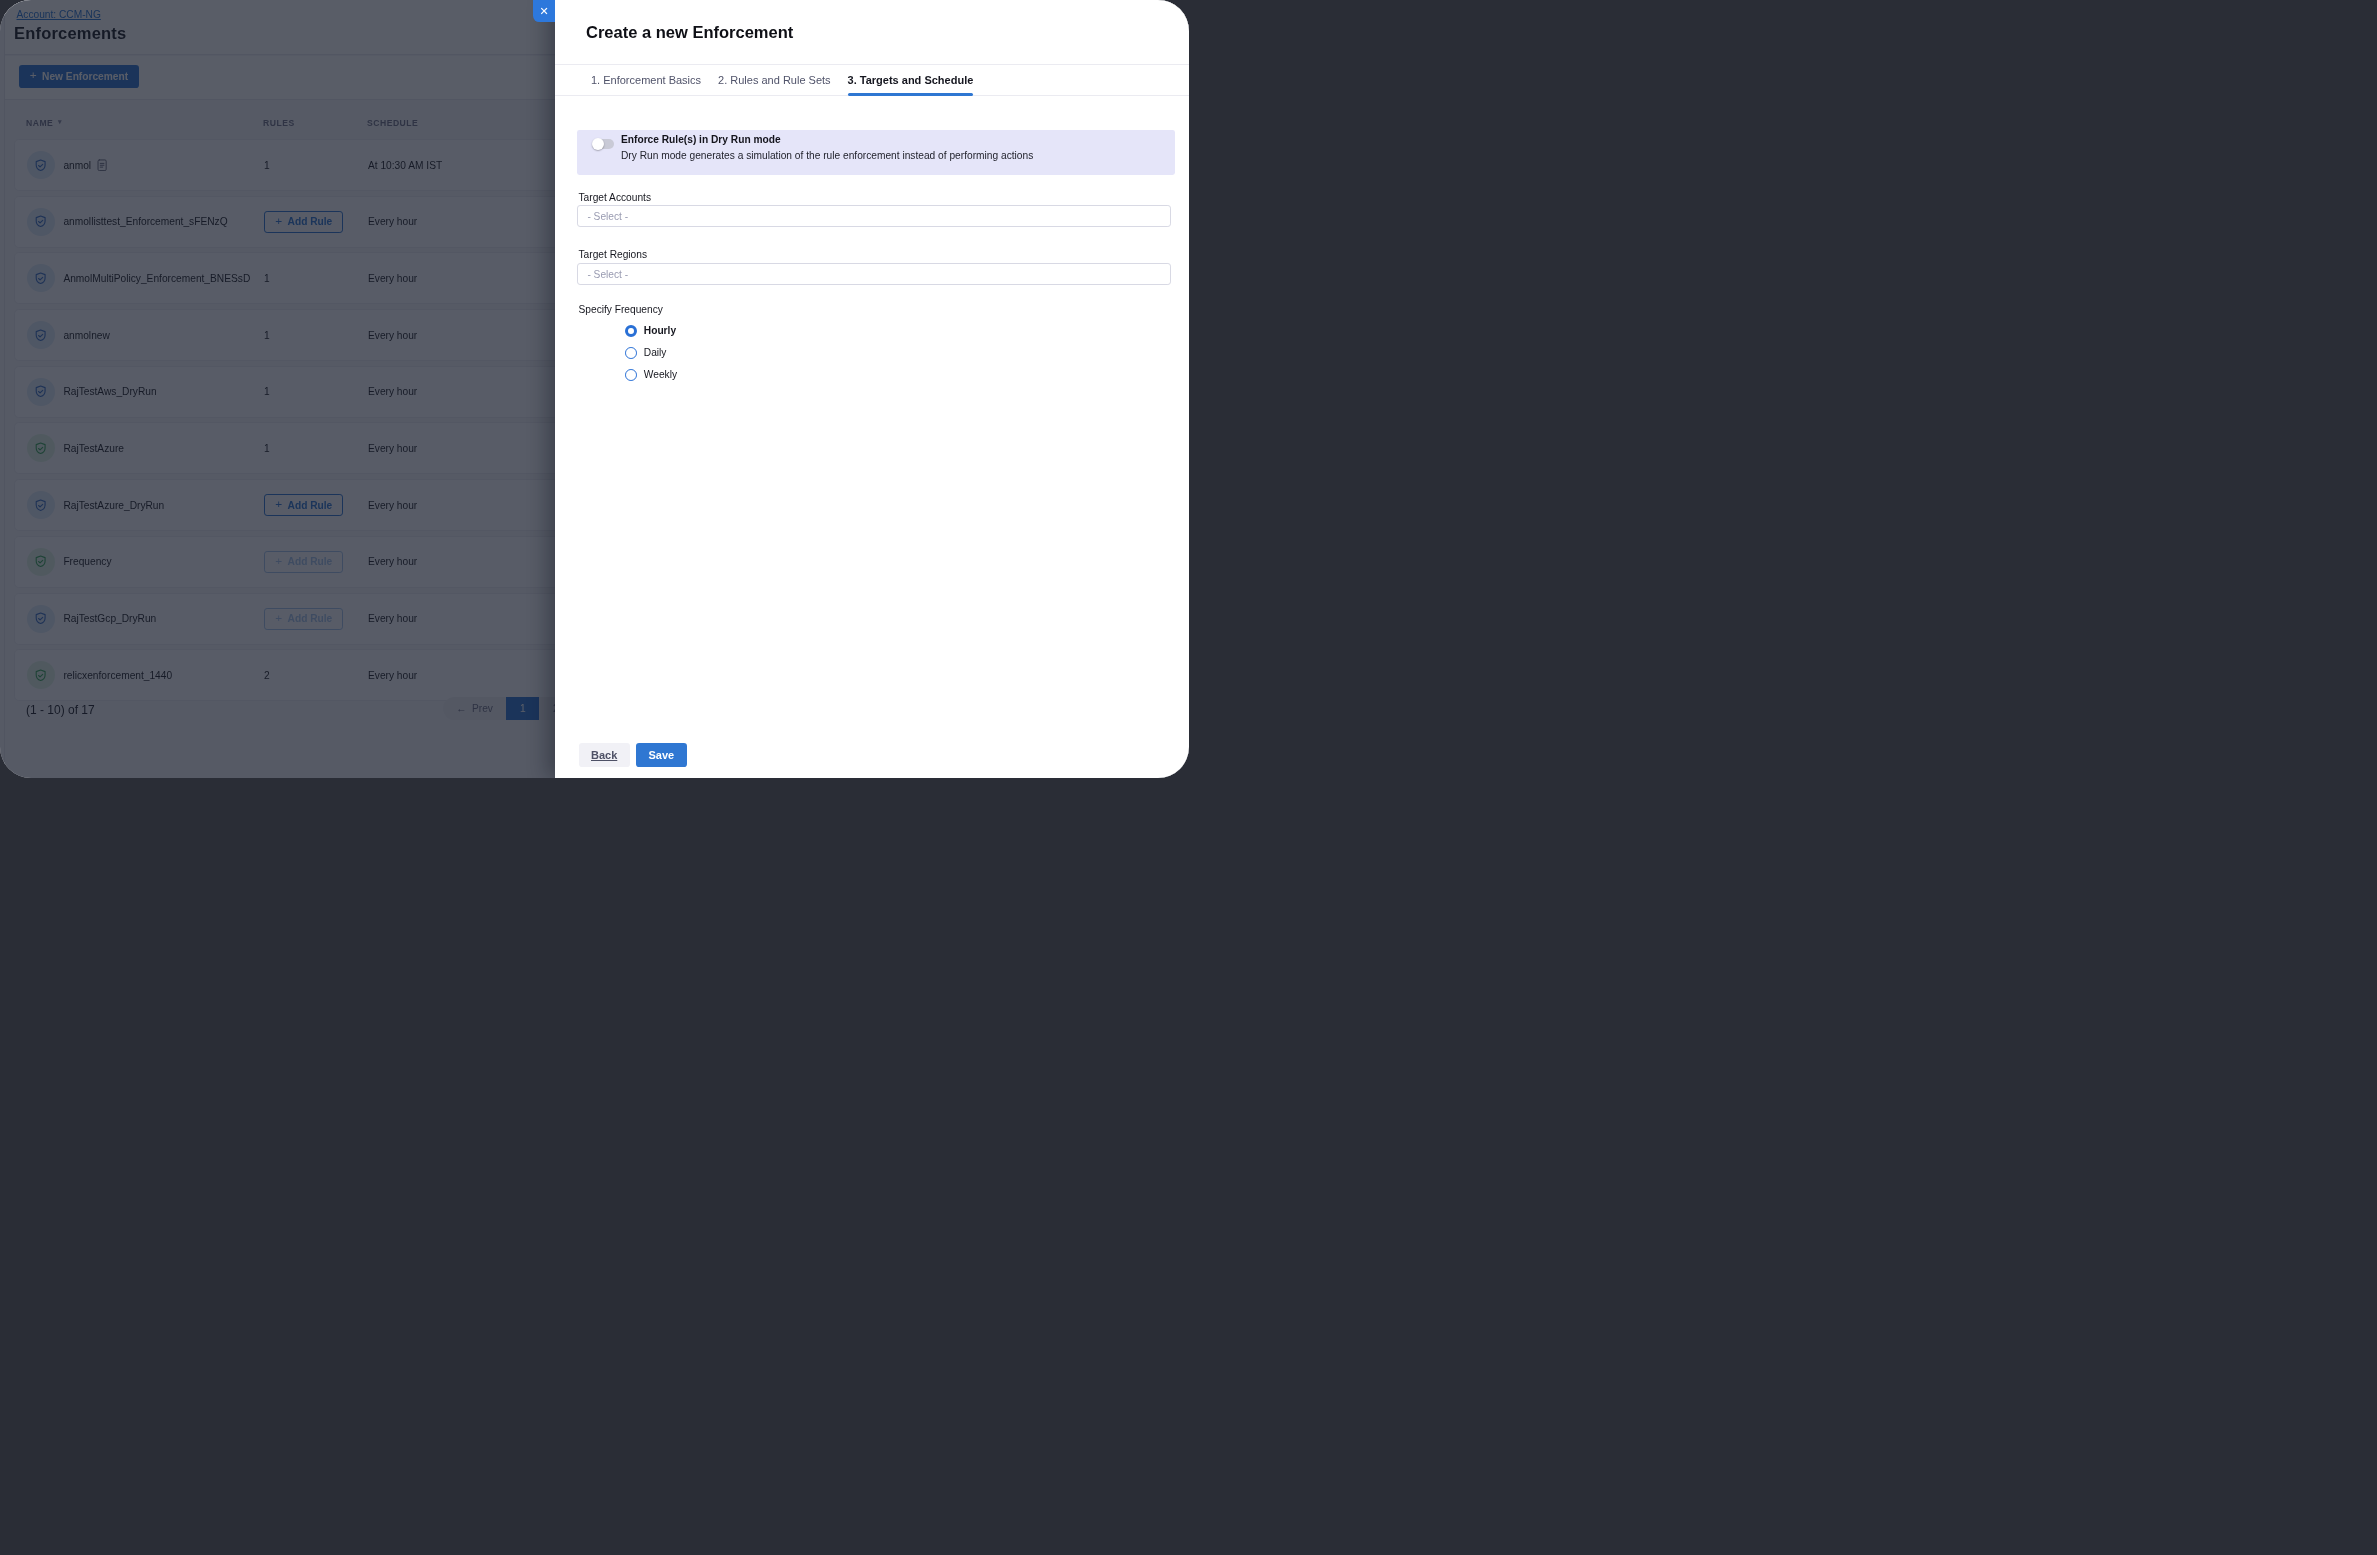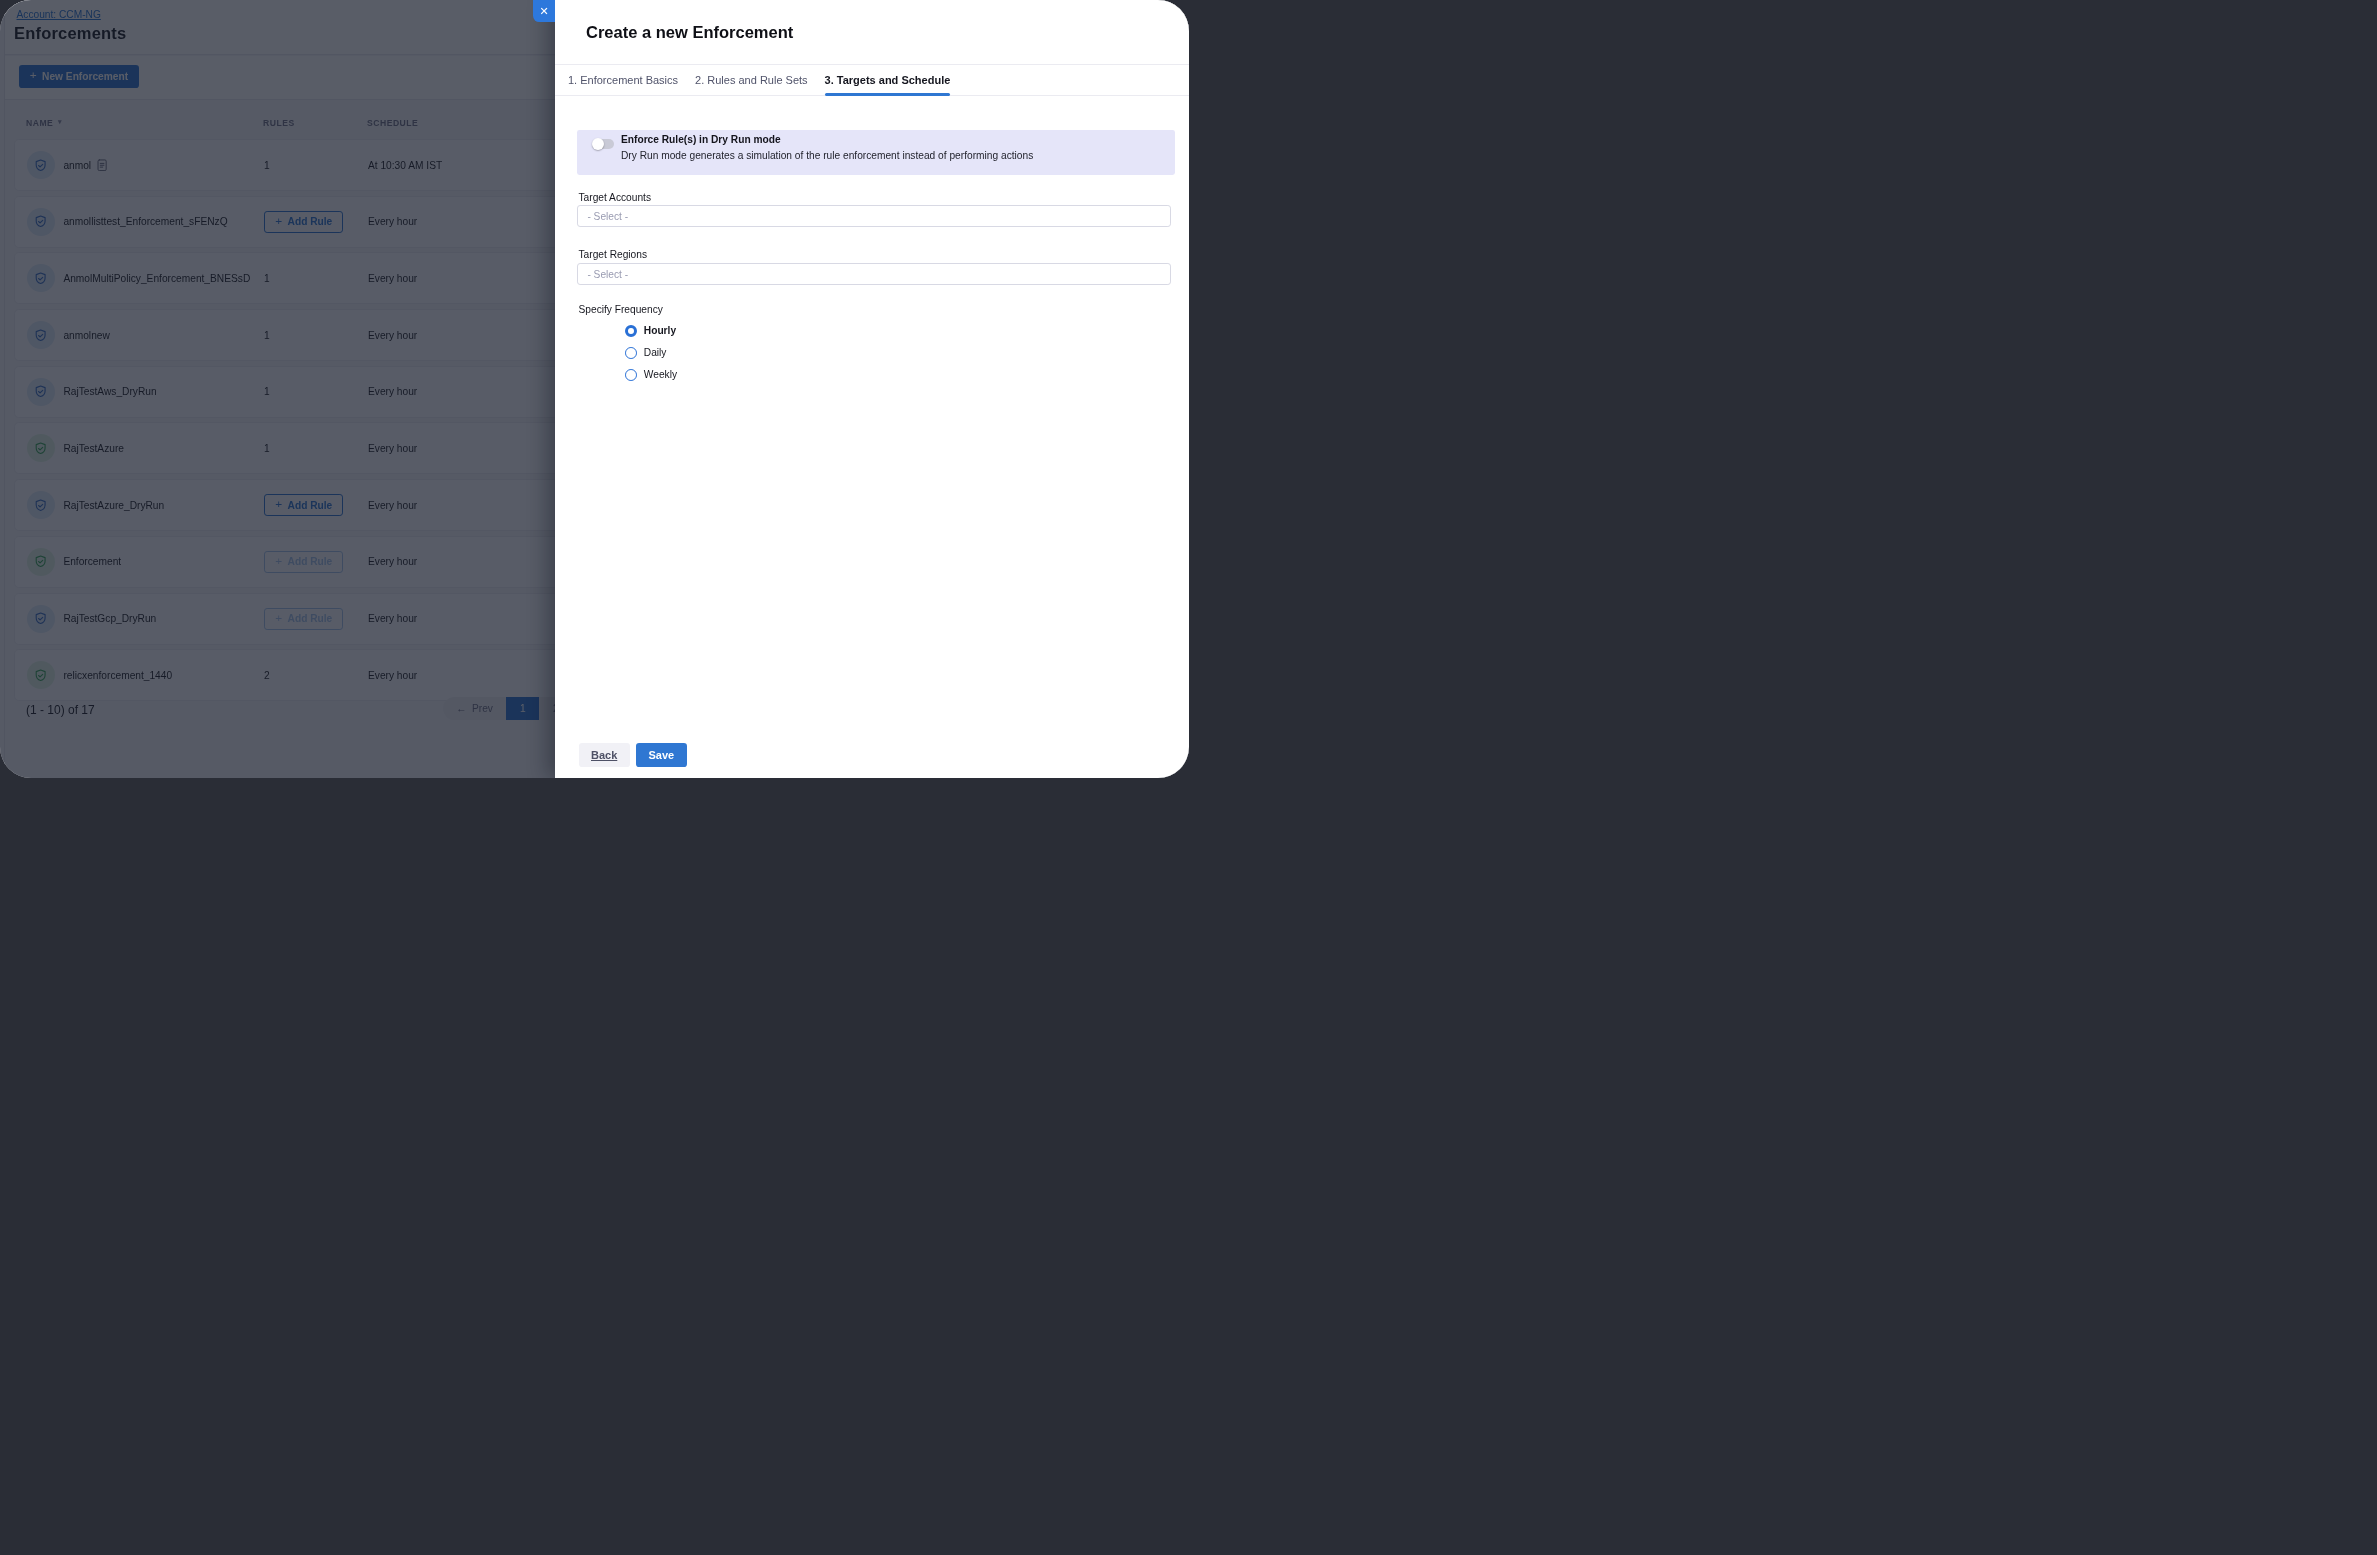--- a/index.html
+++ b/index.html
@@ -48,21 +48,21 @@
   .overlay { position:absolute; inset:0; background:rgba(19,24,38,.70); z-index:5; }
 
   
   .drawer { position:absolute; top:0; right:0; bottom:0; width:634px; background:#ffffff; z-index:10;
             box-shadow:-7.8px 0 19px rgba(10,14,25,.35); }
   .close-btn { position:absolute; left:-22px; top:0; width:22px; height:22px; background:#2d78dc; color:#fff;
                border:none; border-radius:0 0 0 6.3px; font-size:11px; line-height:1; cursor:pointer;
                display:flex; align-items:center; justify-content:center; }
   .drawer-title { position:absolute; left:31px; top:23px; font-size:16.5px; font-weight:700; color:#0f1016; }
   .tabbar { position:absolute; top:64px; left:0; right:0; height:32px; border-top:0.8px solid #ebebf1; border-bottom:0.8px solid #ebebf1;
-            display:flex; align-items:stretch; padding-left:13px; gap:17px; }
+            display:flex; align-items:stretch; padding-left:36px; gap:17px; }
   .tab { display:flex; align-items:center; font-size:11px; color:#50536a; position:relative; cursor:pointer; white-space:nowrap; }
   .tab.active { color:#15161f; font-weight:700; }
   .tab.active::after { content:''; position:absolute; left:0; right:0; bottom:-0.8px; height:2.4px; background:var(--accent); border-radius:1.6px; }
 
   .banner { position:absolute; left:22px; top:130px; width:598px; height:45px; background:#e5e5f9; border-radius:2.4px; }
   .toggle { position:absolute; left:15.7px; top:8.6px; width:21px; height:10.2px; background:#c9cad6; border-radius:5.5px; cursor:pointer; }
   .toggle .knob { position:absolute; left:-0.8px; top:-0.8px; width:11.8px; height:11.8px; background:#ffffff; border-radius:50%;
                   box-shadow:0 0.8px 1.6px rgba(0,0,0,.35); }
   .banner-title { position:absolute; left:44px; top:3.9px; font-size:10.2px; font-weight:700; color:#14141c; }
   .banner-desc  { position:absolute; left:44px; top:19.6px; font-size:10.2px; color:#23242e; }
@@ -222,21 +222,21 @@
           </span>
     <span class="cell-sched">Every hour</span>
   </div>
         <div class="row">
     <span class="icon-wrap icon-green">
       <svg width="13.3" height="15" viewBox="0 0 24 24" fill="none" stroke="currentColor" stroke-width="2" stroke-linecap="round" stroke-linejoin="round">
         <path d="M12 2l8 3v6c0 5-3.4 8.6-8 10-4.6-1.4-8-5-8-10V5z"></path>
         <path d="M8.3 12l2.6 2.6 4.8-4.8"></path>
       </svg>
     </span>
-    <span class="row-name">Enforcement</span>
+    <span class="row-name">Frequency</span>
 
     <span class="cell-rules">
             <button class="add-rule-btn disabled">
               <span class="plus-glyph">+</span>
               <span>Add Rule</span>
             </button>
           </span>
     <span class="cell-sched">Every hour</span>
   </div>
         <div class="row">

